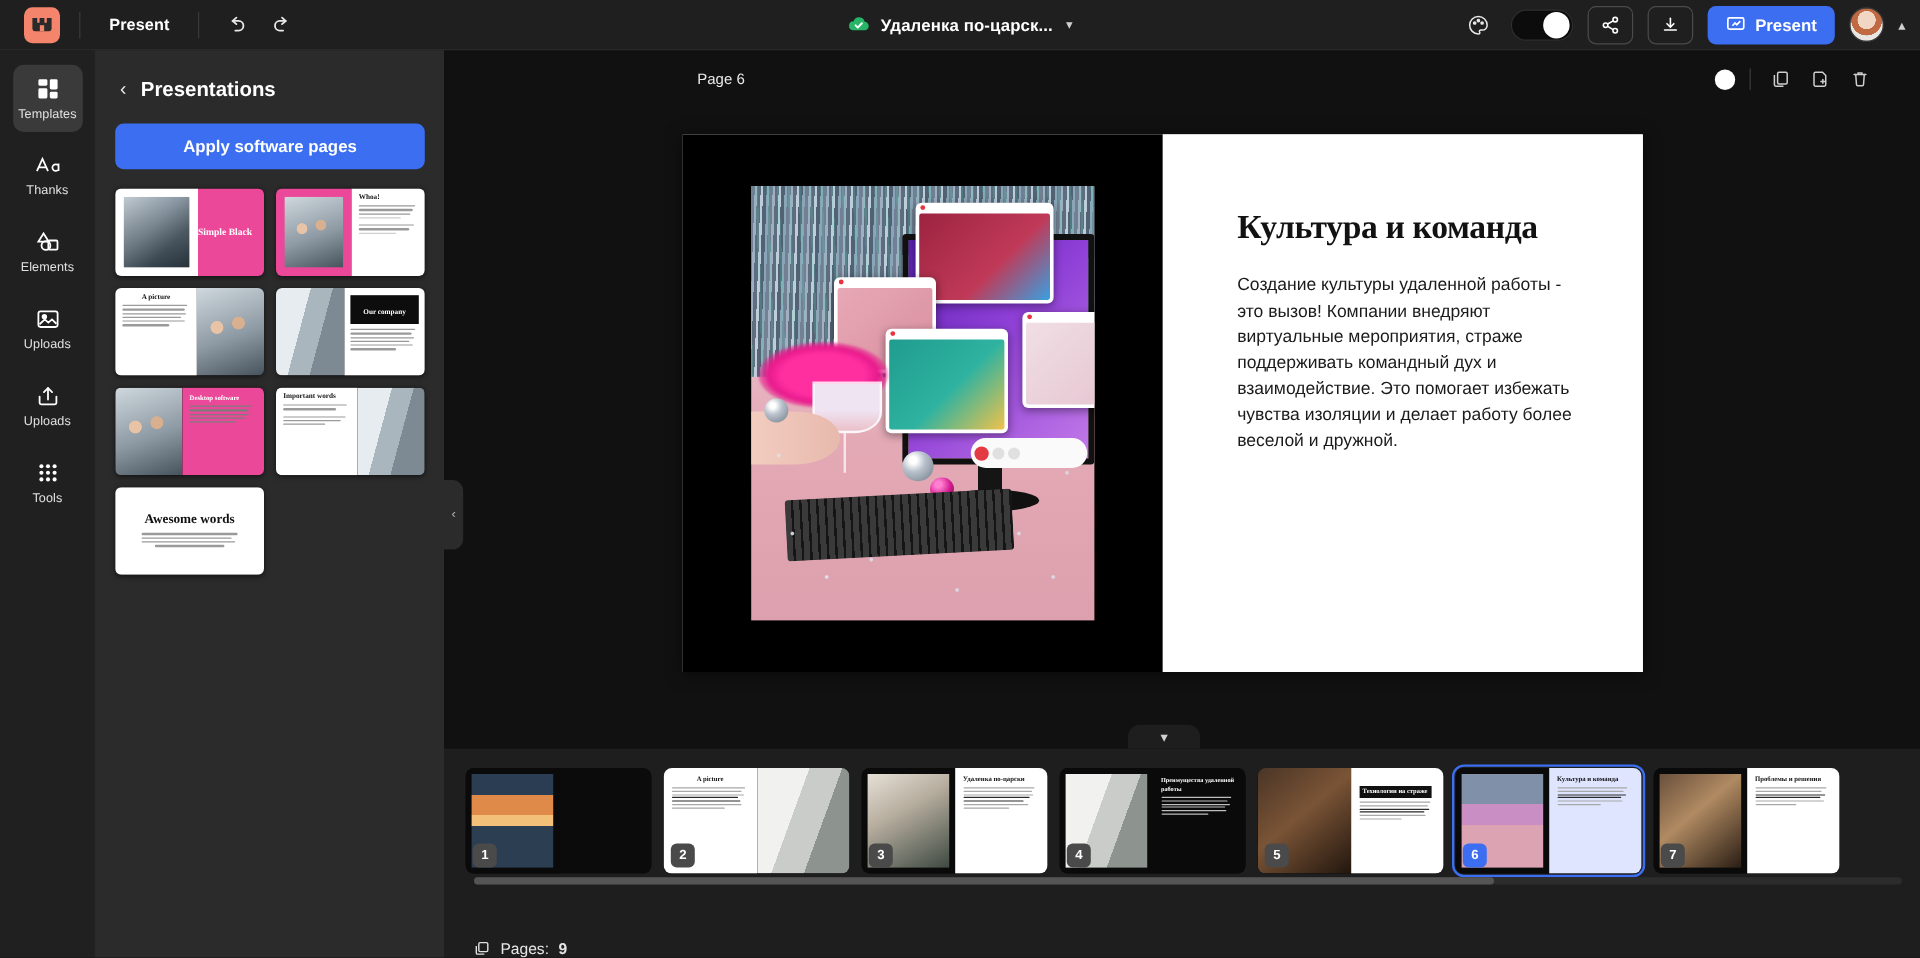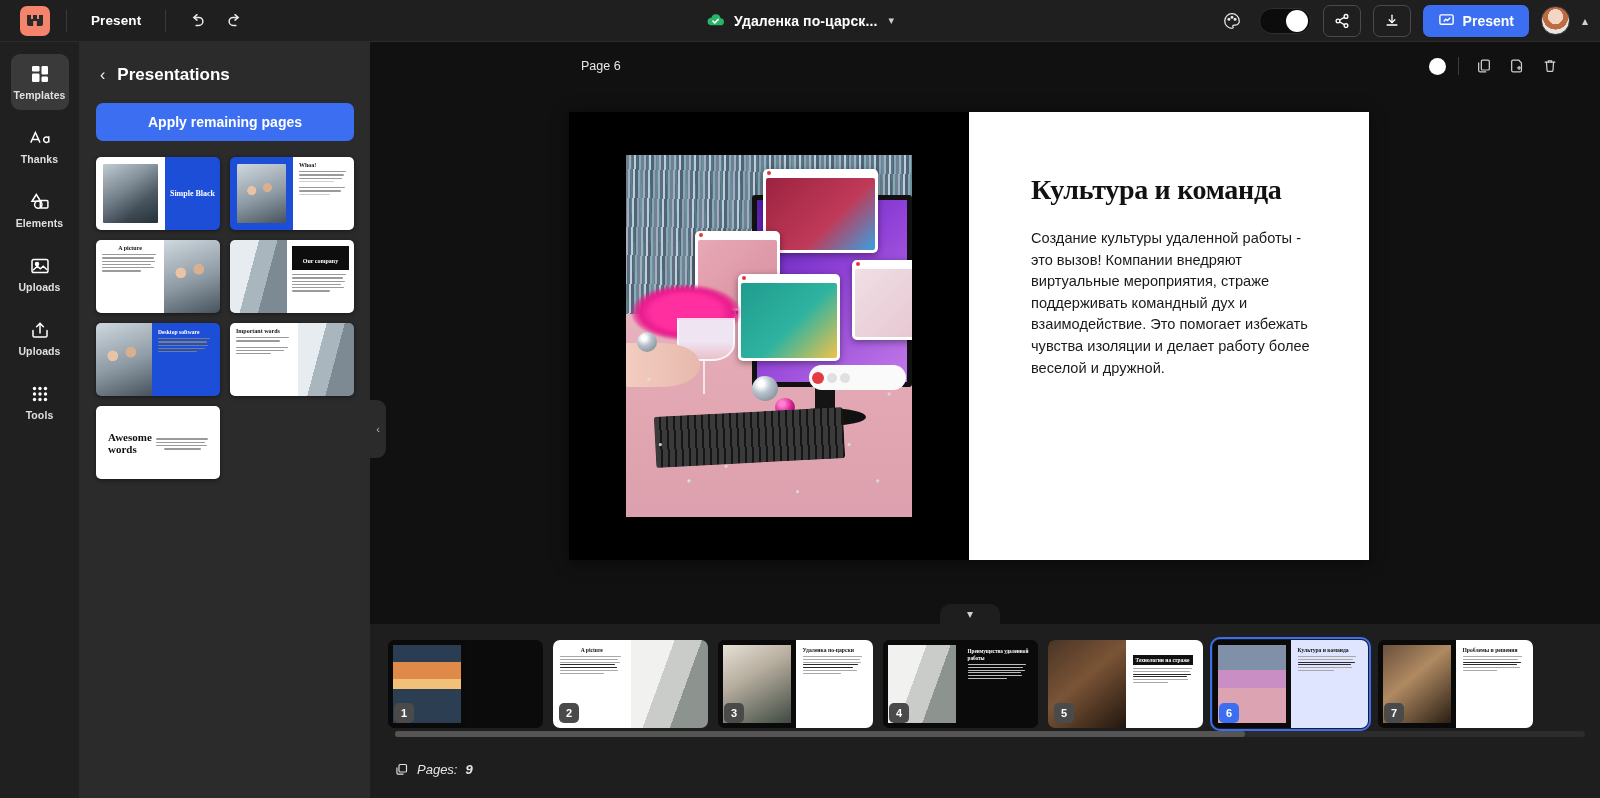--- a/index.html
+++ b/index.html
@@ -67,42 +67,42 @@
   .rail {
     position: absolute; top: 42px; left: 0; width: 80px; height: 756px;
     background: #202020; padding-top: 12px; display: flex; flex-direction: column;
     align-items: center; gap: 8px; border-right: 1px solid #2a2a2a;
   }
   .rail-item {
     width: 58px; height: 56px; border-radius: 9px; display: flex; flex-direction: column;
     align-items: center; justify-content: center; gap: 4px; cursor: pointer; color: #e8e8e8;
   }
   .rail-item.active { background: #3a3a3a; }
-  .rail-label { font-size: 10.5px; color: #e0e0e0; letter-spacing: .1px; font-weight: bold; }
+  .rail-label { font-size: 10.5px; color: #e0e0e0; letter-spacing: .1px; }
 
   
   .panel {
     position: absolute; top: 42px; left: 80px; width: 290px; height: 756px;
     background: #2b2b2b; padding: 16px 16px 0 16px;
   }
   .panel-head { display: flex; align-items: center; gap: 12px; margin: 7px 0 18px 4px; cursor: pointer; }
   .back-chev { color: #efefef; font-size: 16px; line-height: 1; }
   .panel-title { color: #fff; font-size: 17px; font-weight: 700; }
   .apply-btn {
     width: 100%; height: 38px; background: #3b6ef0; border-radius: 7px; color: #fff;
     font-size: 14px; font-weight: 700; display: flex; align-items: center; justify-content: center;
     cursor: pointer; margin-bottom: 16px;
   }
   .tgrid { display: grid; grid-template-columns: 1fr 1fr; gap: 10px; }
   .tcard {
     height: 73px; border-radius: 5px; overflow: hidden; display: flex; cursor: pointer;
     background: #111; box-shadow: 0 1px 4px rgba(0,0,0,.5);
   }
   .th { flex: 1; height: 100%; position: relative; overflow: hidden; }
-  .th.black { background: #1d4ed8; display:flex; align-items:center; justify-content:center; }
+  .th.black { background: #ec4899; display:flex; align-items:center; justify-content:flex-start; }
   .th.white { background: #fff; padding: 5px 6px; }
   .th-title-w { font-family: "Liberation Serif", serif; font-weight: 700; font-size: 6px; color: #111; }
   .th-title-b { font-family: "Liberation Serif", serif; font-weight: 700; font-size: 8px; color: #fff; text-align:center; }
   .th-title-big { font-family: "Liberation Serif", serif; font-weight: 700; font-size: 11px; color: #111; }
   .th-title-thanks { font-family: "Liberation Serif", serif; font-weight: 700; font-size: 13px; color: #fff; }
   .lines { margin-top: 3px; }
   .ln { height: 1.3px; background: #9a9a9a; margin-bottom: 2px; border-radius: 1px; }
   .ln.d { background: #cfcfcf; }
   .ph {
     width: 100%; height: 100%;
@@ -276,21 +276,21 @@
   .pimg.woman { background: linear-gradient(140deg, #6a503c 0%, #b08a62 42%, #2a1e14 100%); }
 
   
   .hscroll {
     position: absolute; left: 395px; top: 731px; width: 1190px; height: 6px;
     background: #2c2c2c; border-radius: 3px;
   }
   .hscroll-thumb { width: 850px; height: 6px; background: #555; border-radius: 3px; }
   .botbar {
     position: absolute; left: 370px; top: 740px; width: 1230px; height: 58px;
-    background: #1e1e1e; display: flex; align-items: center; padding: 0 22px 0 24px; font-style: italic;
+    background: #1e1e1e; display: flex; align-items: flex-end; padding: 0 22px 0 24px;
   }
   .pages-info { display: flex; align-items: center; gap: 8px; color: #e6e6e6; font-size: 13px; }
   .pages-info b { font-weight: 700; }
   .bot-right { margin-left: auto; display: flex; align-items: center; gap: 18px; }
   .zoom-val { color: #fff; font-size: 13px; font-weight: 700; }
   .zslider { width: 160px; height: 4px; background: #3e3e3e; border-radius: 2px; position: relative; cursor: pointer; }
   .zfill { position: absolute; left: 0; top: 0; height: 4px; width: 46%; background: #3b6ef0; border-radius: 2px; }
   .zknob { position: absolute; left: 46%; top: -4px; width: 12px; height: 12px; border-radius: 50%; background: #3b6ef0; transform: translateX(-50%); }
   .help-ic { color: #d8d8d8; cursor: pointer; display: flex; }
   .report { display: flex; align-items: center; gap: 8px; color: #fff; font-size: 13px; font-weight: 700; cursor: pointer; }
@@ -427,21 +427,21 @@
         </svg>
       <span class="rail-label">Tools</span>
     </div>
   </div>
 
   <div class="panel">
     <div class="panel-head">
       <span class="back-chev">‹</span>
       <span class="panel-title">Presentations</span>
     </div>
-    <div class="apply-btn">Apply remaining pages</div>
+    <div class="apply-btn">Apply software pages</div>
 
     <div class="tgrid">
 
       <div class="tcard">
         <div class="th white" style="padding:7px">
             <div class="ph" style="border-radius:1px"></div>
           </div>
         <div class="th black">
             <span class="th-title-b">Simple Black</span>
           </div>
@@ -527,21 +527,21 @@
               <div class="ln" style="width:86%"></div>
               <div class="ln" style="width:62%"></div>
           </div>
         </div>
         <div class="th">
             <div class="ph office"></div>
           </div>
       </div>
 
       <div class="tcard">
-        <div class="th white" style="flex:1;display:flex;flex-direction:row;align-items:center;justify-content:center;padding:8px 12px">
+        <div class="th white" style="flex:1;display:flex;flex-direction:column;align-items:center;justify-content:center;padding:8px 12px">
           <div class="th-title-big">Awesome words</div>
           <div class="lines" style="width:80%;margin-top:5px">
             <div class="ln" style="width:100%"></div>
               <div class="ln" style="width:94%"></div>
               <div class="ln" style="width:98%"></div>
               <div class="ln" style="width:72%;margin-left:14%"></div>
           </div>
         </div>
       </div>
 

